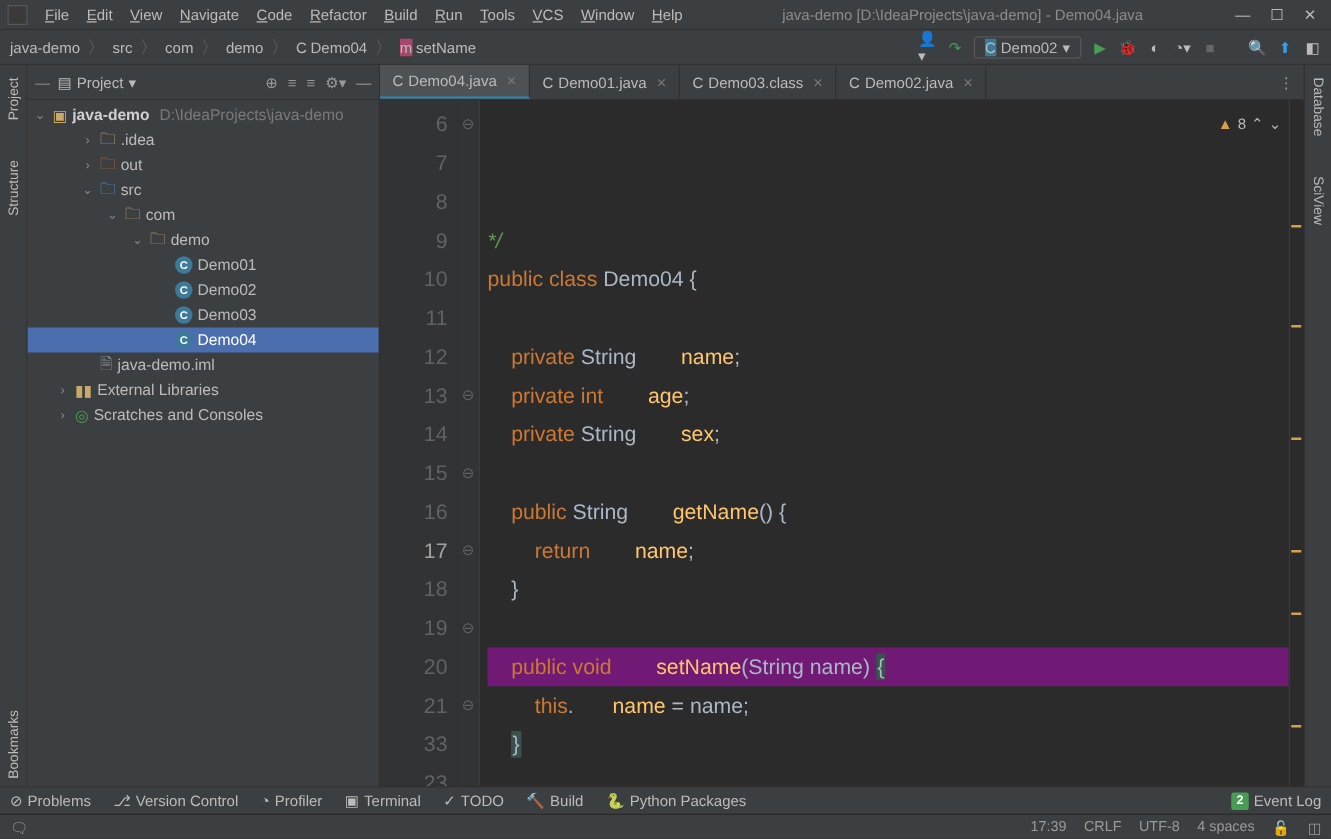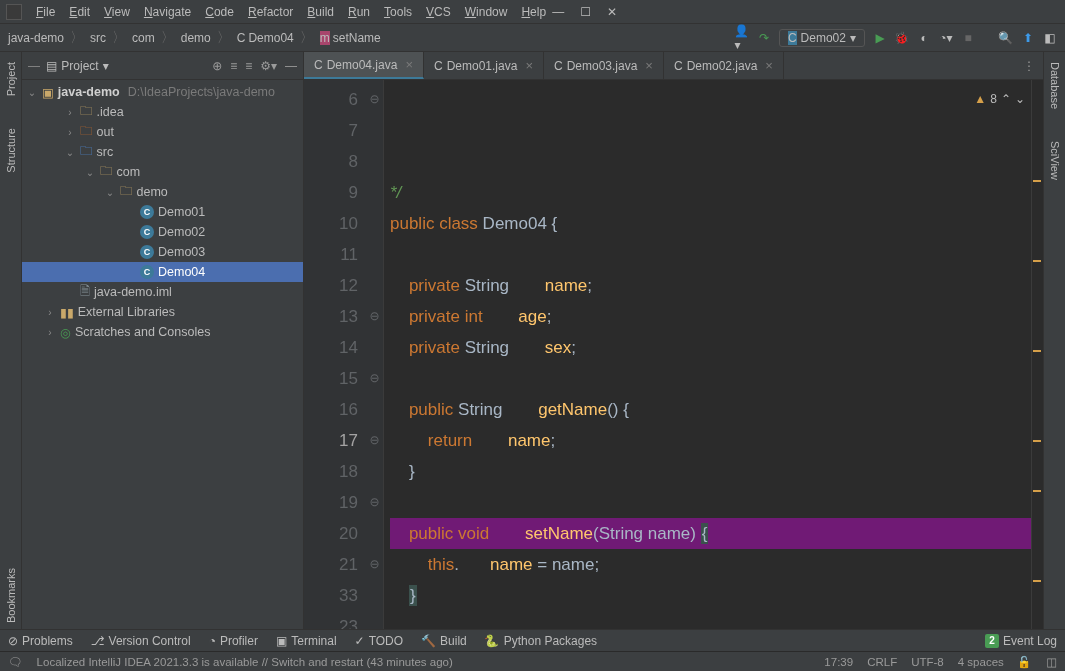--- a/index.html
+++ b/index.html
@@ -81,20 +81,21 @@
       <span><u>N</u>avigate</span>
       <span><u>C</u>ode</span>
       <span><u>R</u>efactor</span>
       <span><u>B</u>uild</span>
       <span><u>R</u>un</span>
       <span><u>T</u>ools</span>
       <span><u>V</u>CS</span>
       <span><u>W</u>indow</span>
       <span><u>H</u>elp</span>
     </div>
+  <div class="title">java-demo [D:\IdeaProjects\java-demo] - Demo04.java</div>
   <div class="winctl">
     <span>—</span>
     <span>☐</span>
     <span>✕</span>
   </div>
 </div>
 
 <div class="navbar">
   <div class="breadcrumb" id="breadcrumb">
       <span class="bc-item">
@@ -250,21 +251,21 @@
           <span>Demo04.java</span>
           <span class="close">×</span>
         </div>
         <div class="tab">
           <span class="class-icon">C</span>
           <span>Demo01.java</span>
           <span class="close">×</span>
         </div>
         <div class="tab">
           <span class="class-icon">C</span>
-          <span>Demo03.java</span>
+          <span>Demo03.class</span>
           <span class="close">×</span>
         </div>
         <div class="tab">
           <span class="class-icon">C</span>
           <span>Demo02.java</span>
           <span class="close">×</span>
         </div>
         <div class="tabs-more">⋮</div>
       </div>
     <div class="editor">
@@ -368,21 +369,20 @@
     </span>
   <span class="spacer"></span>
   <span class="bt">
       <span class="event">2</span>
       <span>Event Log</span>
     </span>
 </div>
 
 <div class="statusbar">
   <span>🗨</span>
-  <span>Localized IntelliJ IDEA 2021.3.3 is available // Switch and restart (43 minutes ago)</span>
   <span class="spacer"></span>
   <span>17:39</span>
   <span>CRLF</span>
   <span>UTF-8</span>
   <span>4 spaces</span>
   <span>🔓</span>
   <span>◫</span>
 </div>
 
 </body></html>

